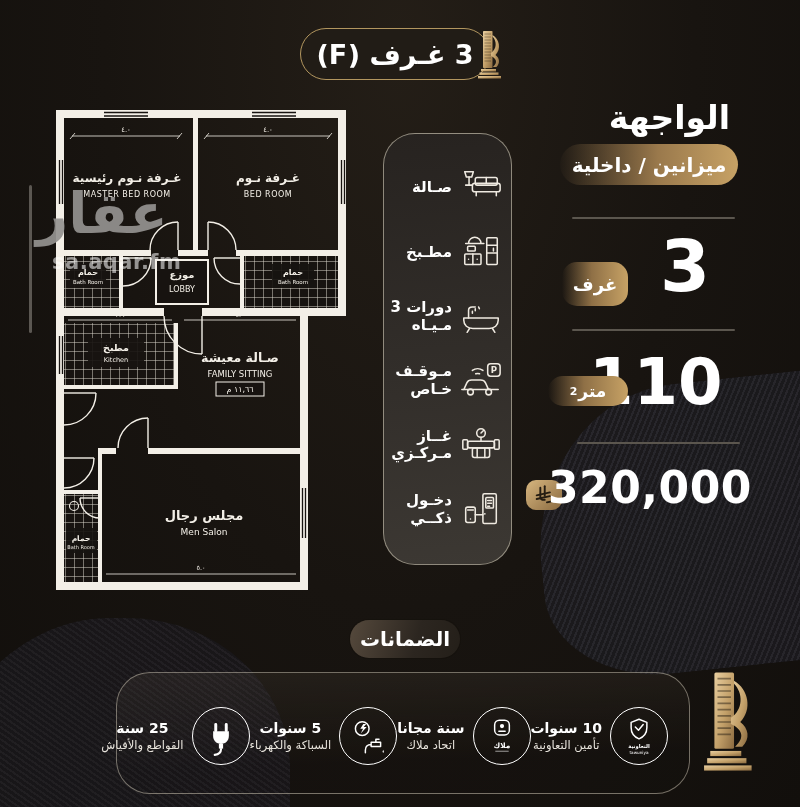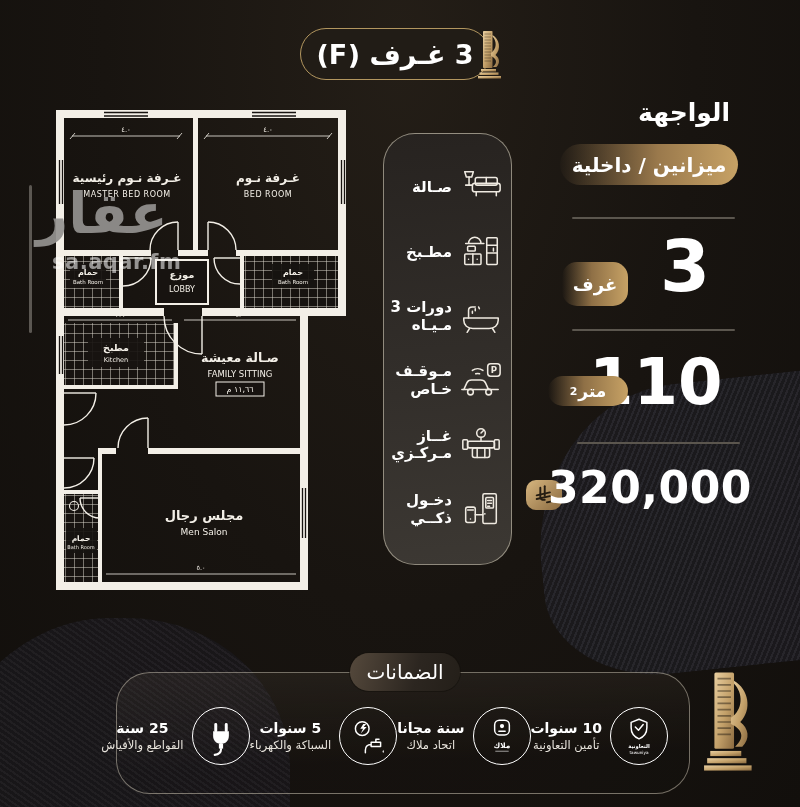--- a/index.html
+++ b/index.html
@@ -32,21 +32,21 @@
   .features{left:383px;top:133px;width:129px;height:432px;box-sizing:border-box;
       border:1.5px solid rgba(178,171,155,.75);border-radius:32px;
       background:linear-gradient(175deg,#272320 0%,#322e2a 55%,#3c3833 100%);
       display:flex;flex-direction:column;justify-content:space-evenly;
       padding:10px 4px;z-index:4;}
   .feat-row{display:flex;direction:rtl;align-items:center;gap:7px;padding-right:4px;}
   .feat-label{color:#ffffff;font-weight:bold;font-size:15px;line-height:1.18;
       white-space:pre-line;text-align:right;}
   .fi{flex:0 0 auto;}
   
-  .facade-label{right:70px;top:98px;font-size:25px;font-weight:bold;color:#fff;direction:rtl;z-index:4;}
+  .facade-label{right:70px;top:98px;font-size:33px;font-weight:bold;color:#fff;direction:rtl;z-index:4;}
   .facade-pill{left:560px;top:144px;width:178px;height:41px;border-radius:21px;direction:rtl;
       display:flex;align-items:center;justify-content:center;font-size:20px;font-weight:bold;color:#fff;
       background:linear-gradient(to left,#c7a265 0%,#9a794c 45%,rgba(60,48,36,.12) 100%);z-index:4;}
   .hdiv{height:2px;background:#5b564e;border-radius:2px;z-index:4;}
   .d1{left:572px;top:217px;width:163px;}
   .d2{left:572px;top:329px;width:163px;}
   .d3{left:577px;top:442px;width:163px;}
   .bignum{font-weight:bold;color:#fff;line-height:1;z-index:4;text-align:center;}
   .num3{left:645px;top:230px;width:80px;font-size:72px;}
   .num110{left:589px;top:350px;width:120px;font-size:64px;}
@@ -56,22 +56,22 @@
       background:linear-gradient(to left,#c7a265 0%,#8f7046 55%,rgba(60,48,36,0) 100%);}
   .pill-rooms{left:562px;top:262px;width:66px;height:44px;font-size:18px;text-align:center;}
   .pill-area{left:548px;top:376px;width:80px;height:30px;font-size:17px;}
   .pill-area sup{font-size:11px;margin-right:1px;}
   .pill-cur{left:526px;top:480px;width:36px;height:30px;border-radius:10px;z-index:4;
       background:linear-gradient(135deg,#d7b67f,#8a6a40);display:flex;align-items:center;justify-content:center;}
   
   .g-panel{left:116px;top:672px;width:574px;height:122px;box-sizing:border-box;
       border:1.5px solid rgba(195,188,172,.55);border-radius:34px;z-index:4;
       background:linear-gradient(178deg, rgba(86,77,66,.22) 0%, rgba(22,18,15,.06) 70%);}
-  .g-title{left:350px;top:653px;width:110px;height:38px;border-radius:20px;z-index:6;
-      display:flex;align-items:center;justify-content:center;font-size:20px;font-weight:normal;color:#fff;
+  .g-title{left:350px;top:620px;width:110px;height:38px;border-radius:20px;z-index:6;
+      display:flex;align-items:center;justify-content:center;font-size:20px;font-weight:bold;color:#fff;
       background:linear-gradient(105deg,#55493c 0%,#2c2620 60%,#241f19 100%);
       box-shadow:0 0 0 1px rgba(20,16,12,.6);}
   .g-items{position:absolute;left:116px;top:672px;width:574px;height:122px;box-sizing:border-box;
       display:flex;direction:rtl;align-items:center;justify-content:space-between;
       padding:6px 22px 0 38px;z-index:5;}
   .g-item{display:flex;direction:rtl;align-items:center;gap:8px;}
   .g-circle{width:56px;height:56px;border:1.6px solid #ffffff;border-radius:50%;flex:0 0 auto;
       display:flex;align-items:center;justify-content:center;}
   .g-text{text-align:center;direction:rtl;}
   .g-t1{font-size:14px;font-weight:bold;color:#fff;white-space:nowrap;}

